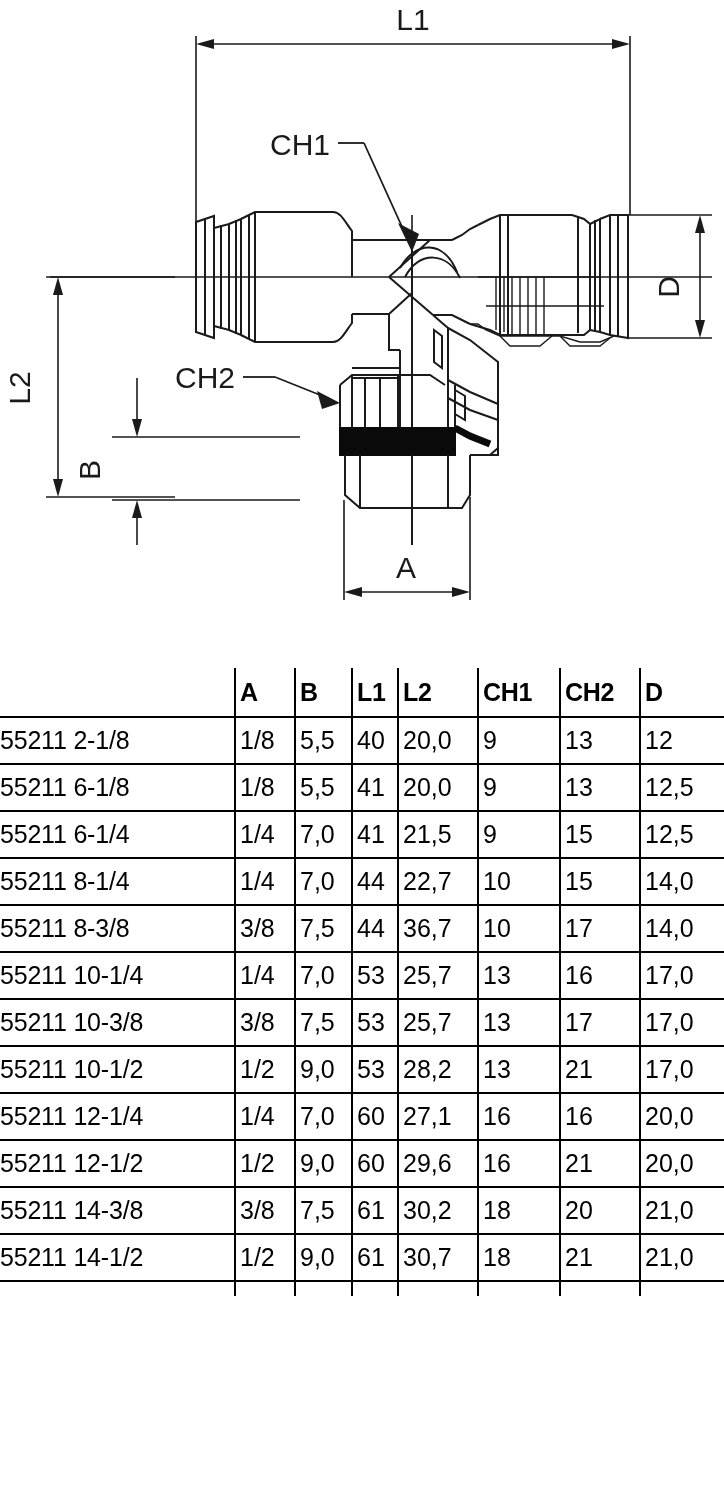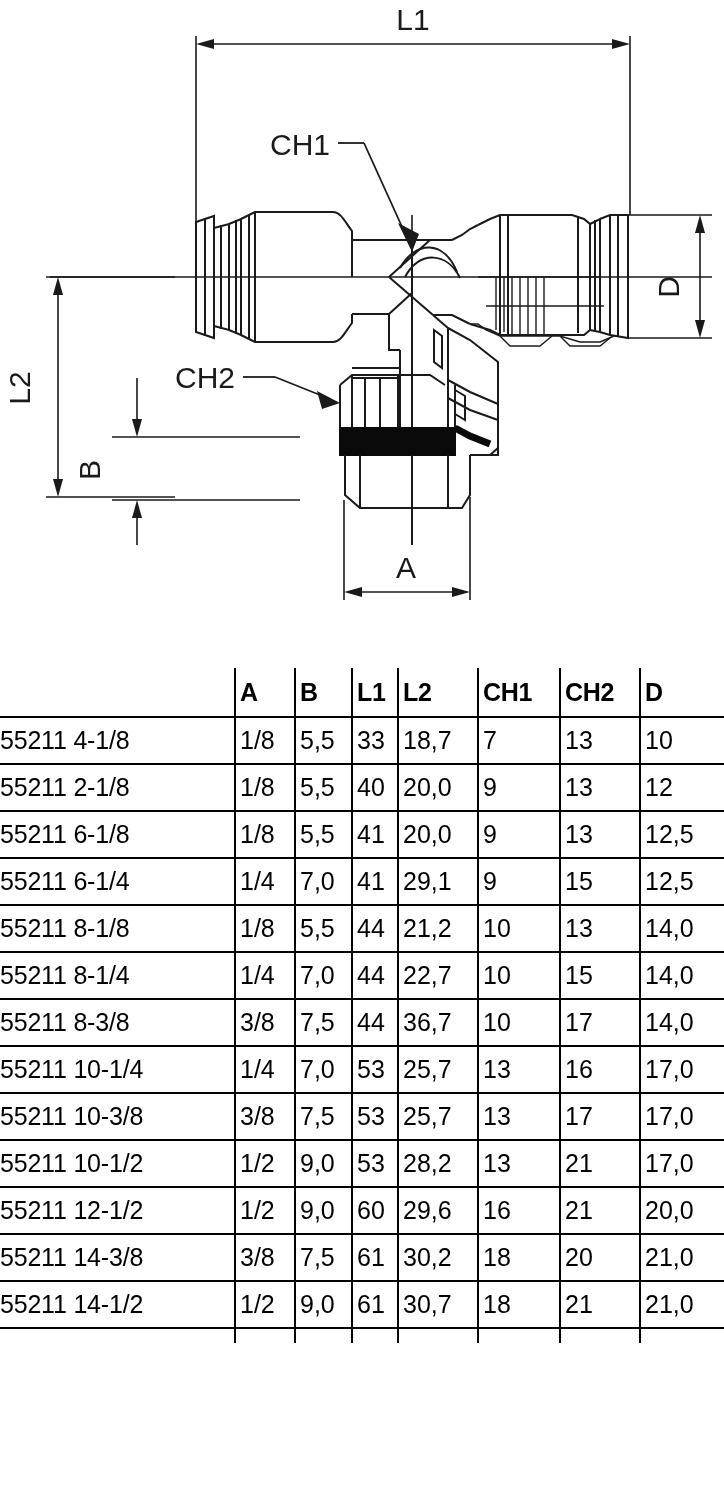--- a/index.html
+++ b/index.html
@@ -273,30 +273,20 @@
         <th>B</th>
         <th>L1</th>
         <th>L2</th>
         <th>CH1</th>
         <th>CH2</th>
         <th>D</th>
       </tr>
     </thead>
     <tbody id="spec-body">
         <tr>
-          <td class="code-c">55211 4-1/8</td>
-          <td>1/8</td>
-          <td>5,5</td>
-          <td>33</td>
-          <td>18,7</td>
-          <td>7</td>
-          <td>13</td>
-          <td>10</td>
-        </tr>
-        <tr>
           <td class="code-c">55211 2-1/8</td>
           <td>1/8</td>
           <td>5,5</td>
           <td>40</td>
           <td>20,0</td>
           <td>9</td>
           <td>13</td>
           <td>12</td>
         </tr>
         <tr>
@@ -307,34 +297,24 @@
           <td>20,0</td>
           <td>9</td>
           <td>13</td>
           <td>12,5</td>
         </tr>
         <tr>
           <td class="code-c">55211 6-1/4</td>
           <td>1/4</td>
           <td>7,0</td>
           <td>41</td>
-          <td>29,1</td>
+          <td>21,5</td>
           <td>9</td>
           <td>15</td>
           <td>12,5</td>
-        </tr>
-        <tr>
-          <td class="code-c">55211 8-1/8</td>
-          <td>1/8</td>
-          <td>5,5</td>
-          <td>44</td>
-          <td>21,2</td>
-          <td>10</td>
-          <td>13</td>
-          <td>14,0</td>
         </tr>
         <tr>
           <td class="code-c">55211 8-1/4</td>
           <td>1/4</td>
           <td>7,0</td>
           <td>44</td>
           <td>22,7</td>
           <td>10</td>
           <td>15</td>
           <td>14,0</td>
@@ -373,20 +353,30 @@
           <td class="code-c">55211 10-1/2</td>
           <td>1/2</td>
           <td>9,0</td>
           <td>53</td>
           <td>28,2</td>
           <td>13</td>
           <td>21</td>
           <td>17,0</td>
         </tr>
         <tr>
+          <td class="code-c">55211 12-1/4</td>
+          <td>1/4</td>
+          <td>7,0</td>
+          <td>60</td>
+          <td>27,1</td>
+          <td>16</td>
+          <td>16</td>
+          <td>20,0</td>
+        </tr>
+        <tr>
           <td class="code-c">55211 12-1/2</td>
           <td>1/2</td>
           <td>9,0</td>
           <td>60</td>
           <td>29,6</td>
           <td>16</td>
           <td>21</td>
           <td>20,0</td>
         </tr>
         <tr>

